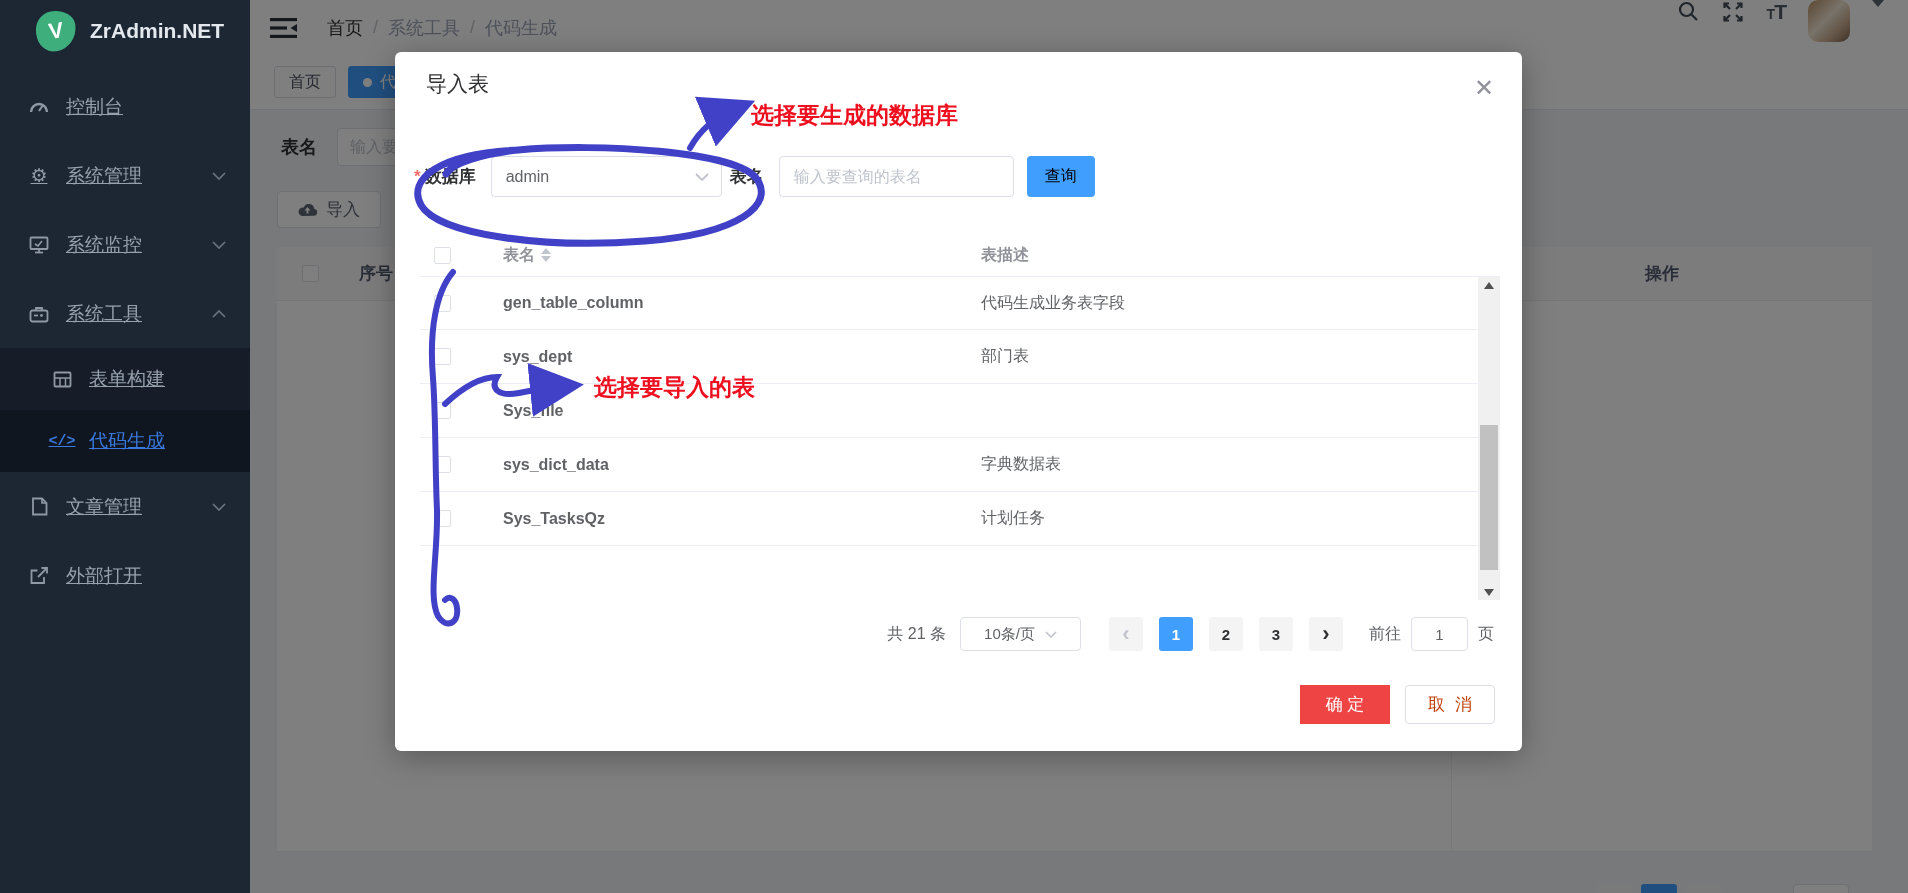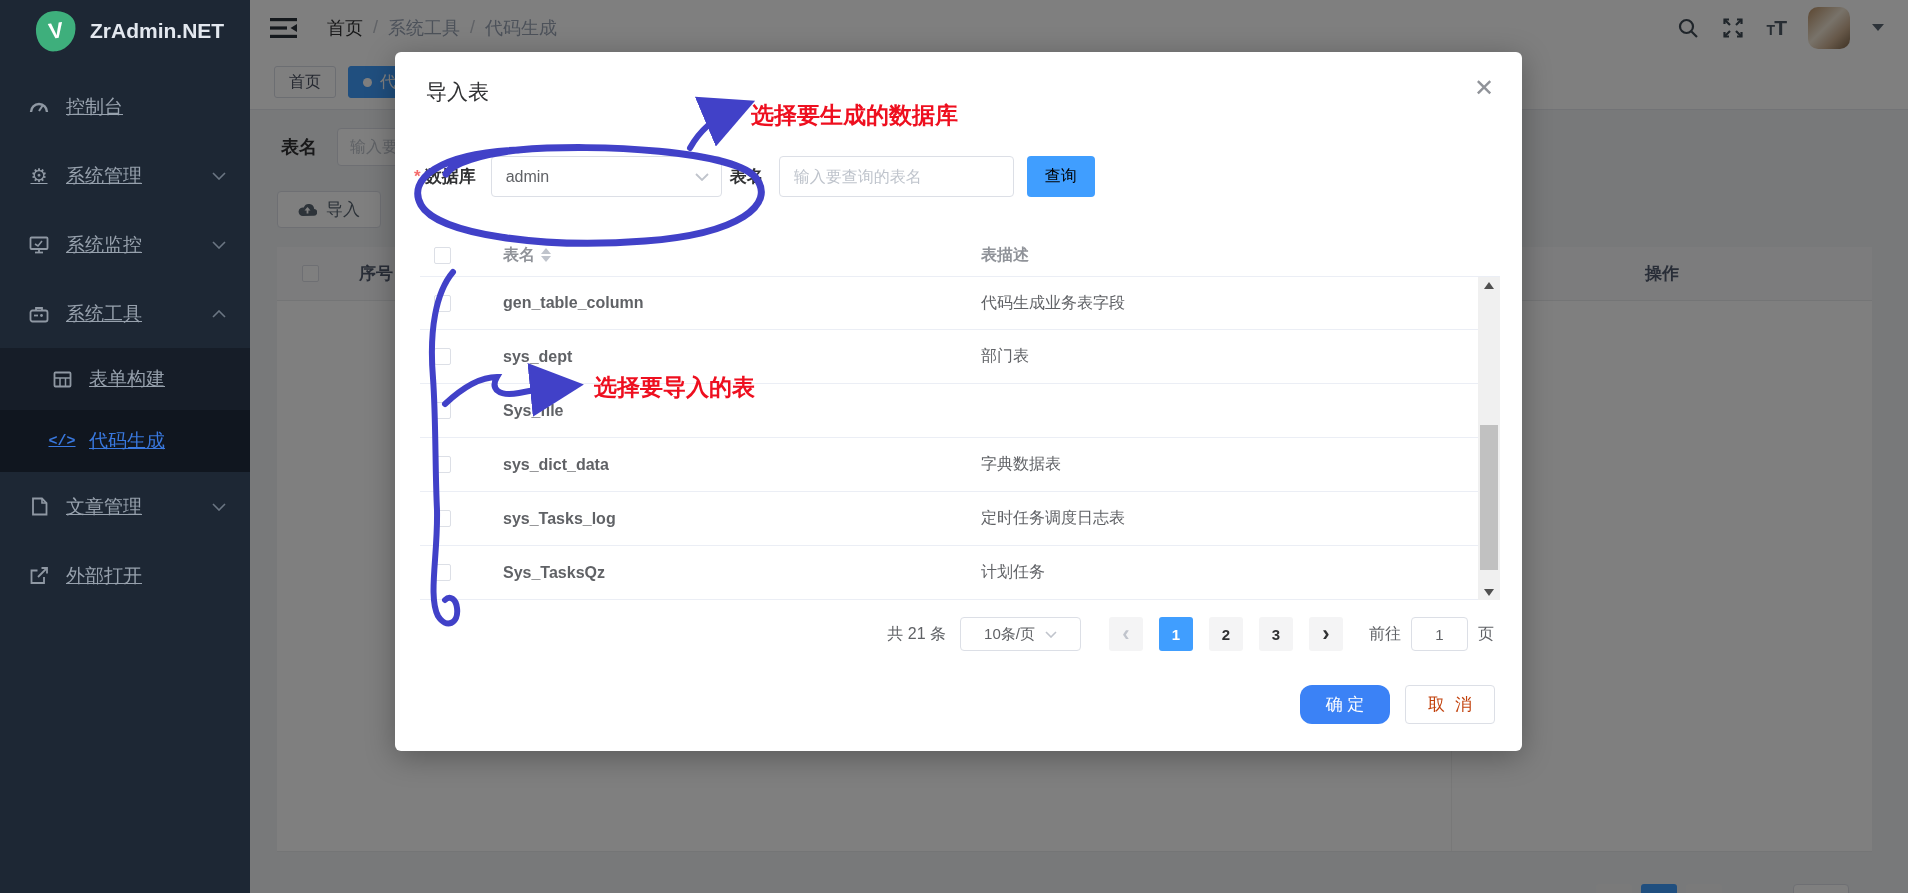--- a/index.html
+++ b/index.html
@@ -25,21 +25,21 @@
   svg.icon { display:block; }
 
   
   .main { position:absolute; left:250px; top:0; right:0; bottom:0; }
   .topbar { position:absolute; left:0; top:0; right:0; height:55px; background:#fff; display:flex; align-items:center; }
   .hamburger { margin-left:20px; cursor:pointer; }
   .breadcrumb { margin-left:30px; font-size:18px; display:flex; gap:10px; align-items:center; }
   .bc-first { color:#303133; }
   .bc-sep { color:#c0c4cc; }
   .bc-rest { color:#9aa4b5; }
-  .top-icons { position:absolute; right:24px; top:0; height:55px; display:flex; align-items:center; gap:22px; color:#4e5a66; }
+  .top-icons { position:absolute; right:24px; top:0; height:55px; display:flex; gap:22px; color:#4e5a66; }
   .font-size-ic { font-weight:bold; letter-spacing:-1px; cursor:pointer; }
   .font-size-ic .t-sm { font-size:14px; }
   .font-size-ic .t-lg { font-size:21px; }
   .avatar { width:42px; height:42px; border-radius:10px; cursor:pointer;
             background:linear-gradient(135deg,#b98f63 0%,#f1e6d4 45%,#cdb093 70%,#7d6448 100%); }
   .tri-down { width:0; height:0; border-left:6px solid transparent; border-right:6px solid transparent; border-top:7px solid #5a6673; cursor:pointer; }
 
   .tagsbar { position:absolute; left:0; top:55px; right:0; height:55px; background:#fff; border-bottom:1px solid #e4e7ed;
              display:flex; align-items:center; gap:12px; padding-left:24px; }
   .tag { height:32px; display:flex; align-items:center; padding:0 14px; border:1px solid #d8dce5; border-radius:3px;
@@ -70,21 +70,21 @@
   .frag { width:36px; height:30px; border-radius:3px; }
   .frag.gray { background:#f4f4f5; }
   .frag.blue { background:#409eff; }
   .frag.goto { width:56px; margin-left:62px; background:#fff; border:1px solid #dcdfe6; border-radius:4px; }
 
   .overlay { position:absolute; left:250px; top:0; right:0; bottom:0; background:rgba(0,0,0,0.5); z-index:8; }
 
   
   .modal { position:absolute; left:395px; top:52px; width:1127px; height:699px; background:#fff; border-radius:6px;
            box-shadow:0 6px 30px rgba(0,0,0,.3); z-index:10; }
-  .mo-title { position:absolute; left:31px; top:26px; font-size:21px; color:#303133; }
+  .mo-title { position:absolute; left:31px; top:18px; font-size:21px; color:#303133; }
   .mo-close { position:absolute; right:28px; top:24px; font-size:24px; color:#909399; cursor:pointer; line-height:1; }
   .mo-form { position:absolute; left:19px; top:104px; display:flex; align-items:center; }
   .req { color:#f56c6c; font-size:17px; font-weight:bold; margin-right:4px; }
   .mo-label { font-size:17px; font-weight:bold; color:#303133; }
   .mo-select { width:231px; height:41px; border:1px solid #dcdfe6; border-radius:4px; margin-left:15px; position:relative;
                display:flex; align-items:center; padding:0 14px; font-size:16px; color:#606266; cursor:pointer; background:#fff; }
   .mo-select .sel-caret { position:absolute; right:12px; }
   .mo-form .gap-s { margin-left:8px; }
   .mo-input { width:235px; height:41px; border:1px solid #dcdfe6; border-radius:4px; margin-left:15px; padding:0 14px;
               font-size:16px; color:#606266; font-family:inherit; background:#fff; }
@@ -118,22 +118,22 @@
              align-items:center; justify-content:center; gap:10px; font-size:15px; color:#606266; cursor:pointer; margin-right:28px; }
   .pg-btn { width:34px; height:34px; border-radius:3px; background:#f4f4f5; display:flex; align-items:center; justify-content:center;
             font-size:15px; font-weight:bold; color:#303133; margin-left:16px; cursor:pointer; }
   .pg-btn.first { margin-left:0; }
   .pg-btn.active { background:#409eff; color:#fff; }
   .pg-btn.disabled { color:#c0c4cc; }
   .pg-arrow { font-size:22px; font-weight:bold; line-height:1; }
   .pg-goto { margin-left:26px; }
   .pg-input { width:57px; height:34px; border:1px solid #dcdfe6; border-radius:4px; margin:0 10px; text-align:center;
               font-size:15px; color:#606266; font-family:inherit; }
-  .mo-footer-confirm { position:absolute; left:905px; top:633px; width:90px; height:39px; background:#3b82f6; color:#fff;
-                       border:none; border-radius:12px; font-size:17px; cursor:pointer; font-family:inherit; }
+  .mo-footer-confirm { position:absolute; left:905px; top:633px; width:90px; height:39px; background:#ef4444; color:#fff;
+                       border:none; border-radius:0; font-size:17px; cursor:pointer; font-family:inherit; }
   .mo-footer-cancel { position:absolute; left:1010px; top:633px; width:90px; height:39px; background:#fff; color:#c2410c;
                       border:1px solid #dcdfe6; border-radius:4px; font-size:17px; cursor:pointer; font-family:Liberation Mono, monospace; }
 
   
   .anno-svg { position:absolute; left:0; top:0; width:1908px; height:893px; z-index:20; pointer-events:none; }
   .anno-note { position:absolute; z-index:21; color:#ee0f1f; font-size:23px; font-weight:bold; pointer-events:none; }
   .anno-note1 { left:751px; top:100px; }
   .anno-note2 { left:594px; top:372px; }
 </style>
 </head>
@@ -381,25 +381,20 @@
           <span class="mo-cell-name">Sys_file</span>
           <span class="mo-cell-desc"></span>
         </div>
         <div class="mo-row">
           <span class="cb"></span>
           <span class="mo-cell-name">sys_dict_data</span>
           <span class="mo-cell-desc">字典数据表</span>
         </div>
         <div class="mo-row">
           <span class="cb"></span>
-          <span class="mo-cell-name">sys_Tasks_log</span>
-          <span class="mo-cell-desc">定时任务调度日志表</span>
-        </div>
-        <div class="mo-row">
-          <span class="cb"></span>
           <span class="mo-cell-name">Sys_TasksQz</span>
           <span class="mo-cell-desc">计划任务</span>
         </div>
       </div>
       <div class="scrollbar">
         <span class="sb-arrow up">
             <span class="sb-tri-up"></span>
           </span>
         <span class="sb-thumb"></span>
         <span class="sb-arrow down">

